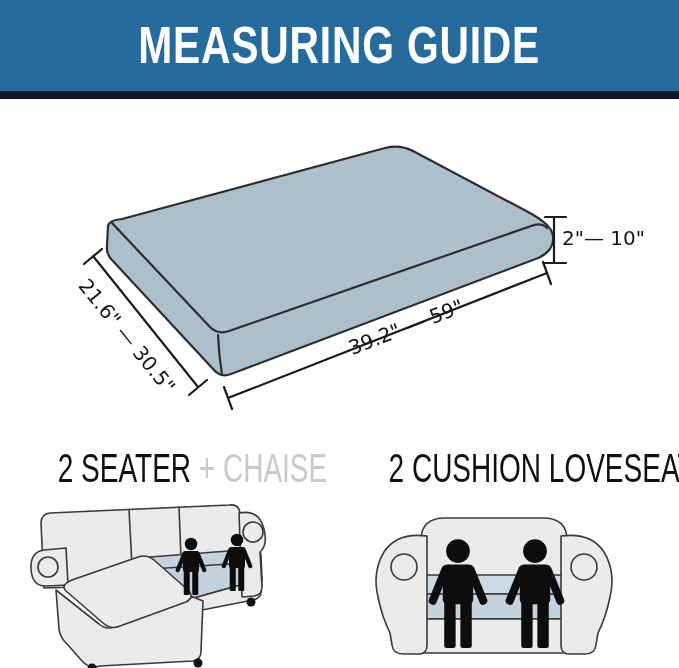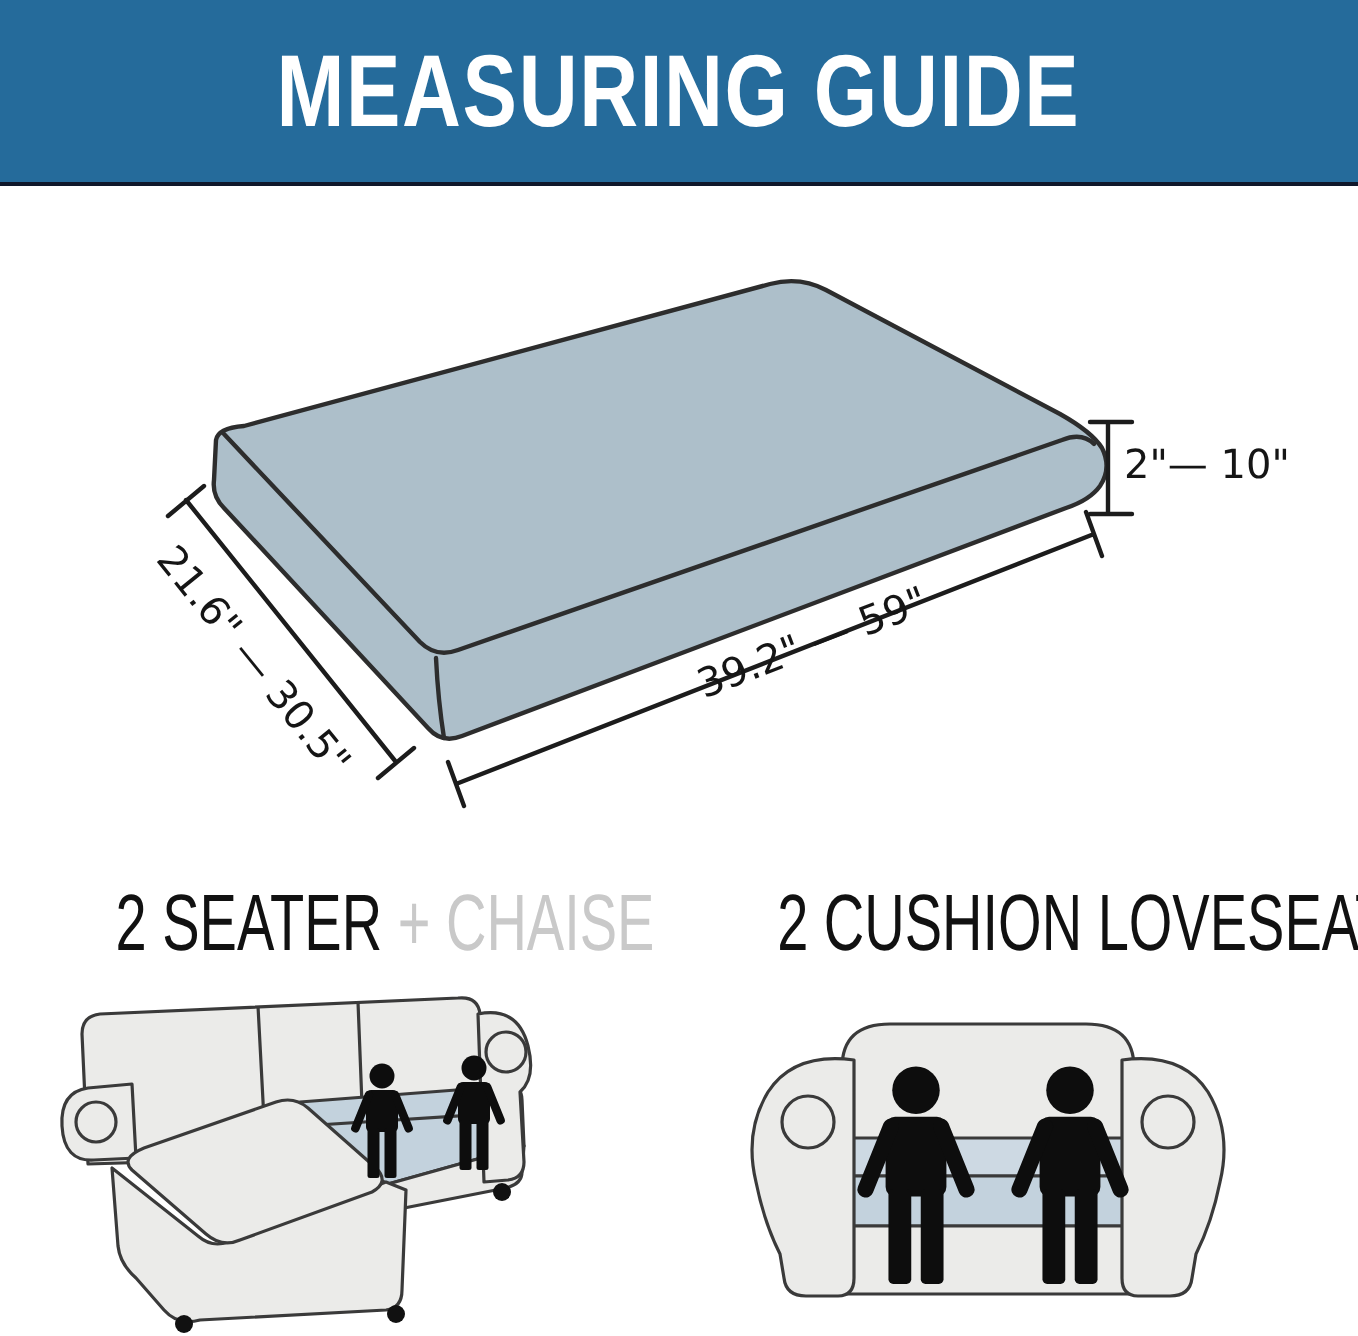--- a/index.html
+++ b/index.html
@@ -3,21 +3,21 @@
 <meta charset="utf-8">
 <style>
   html,body { margin:0; padding:0; }
   body {
     width:679px; height:668px; position:relative; overflow:hidden;
     background:#ffffff;
     font-family:"Liberation Sans", sans-serif;
   }
   
   .banner {
-    height:91px; background:#256b9b; border-bottom:2px solid #0f172a;
+    height:91px; background:#256b9b; border-bottom:8px solid #0f172a;
     display:flex; align-items:center; justify-content:center;
   }
   .banner .title {
     color:#ffffff; font-size:51px; font-weight:bold; letter-spacing:1px;
     white-space:nowrap; display:inline-block; transform:scaleX(0.8);
   }
   
   .diagram { position:relative; height:345px; }
   .diagram svg { position:absolute; left:0; top:0; }
   .dim-label {

